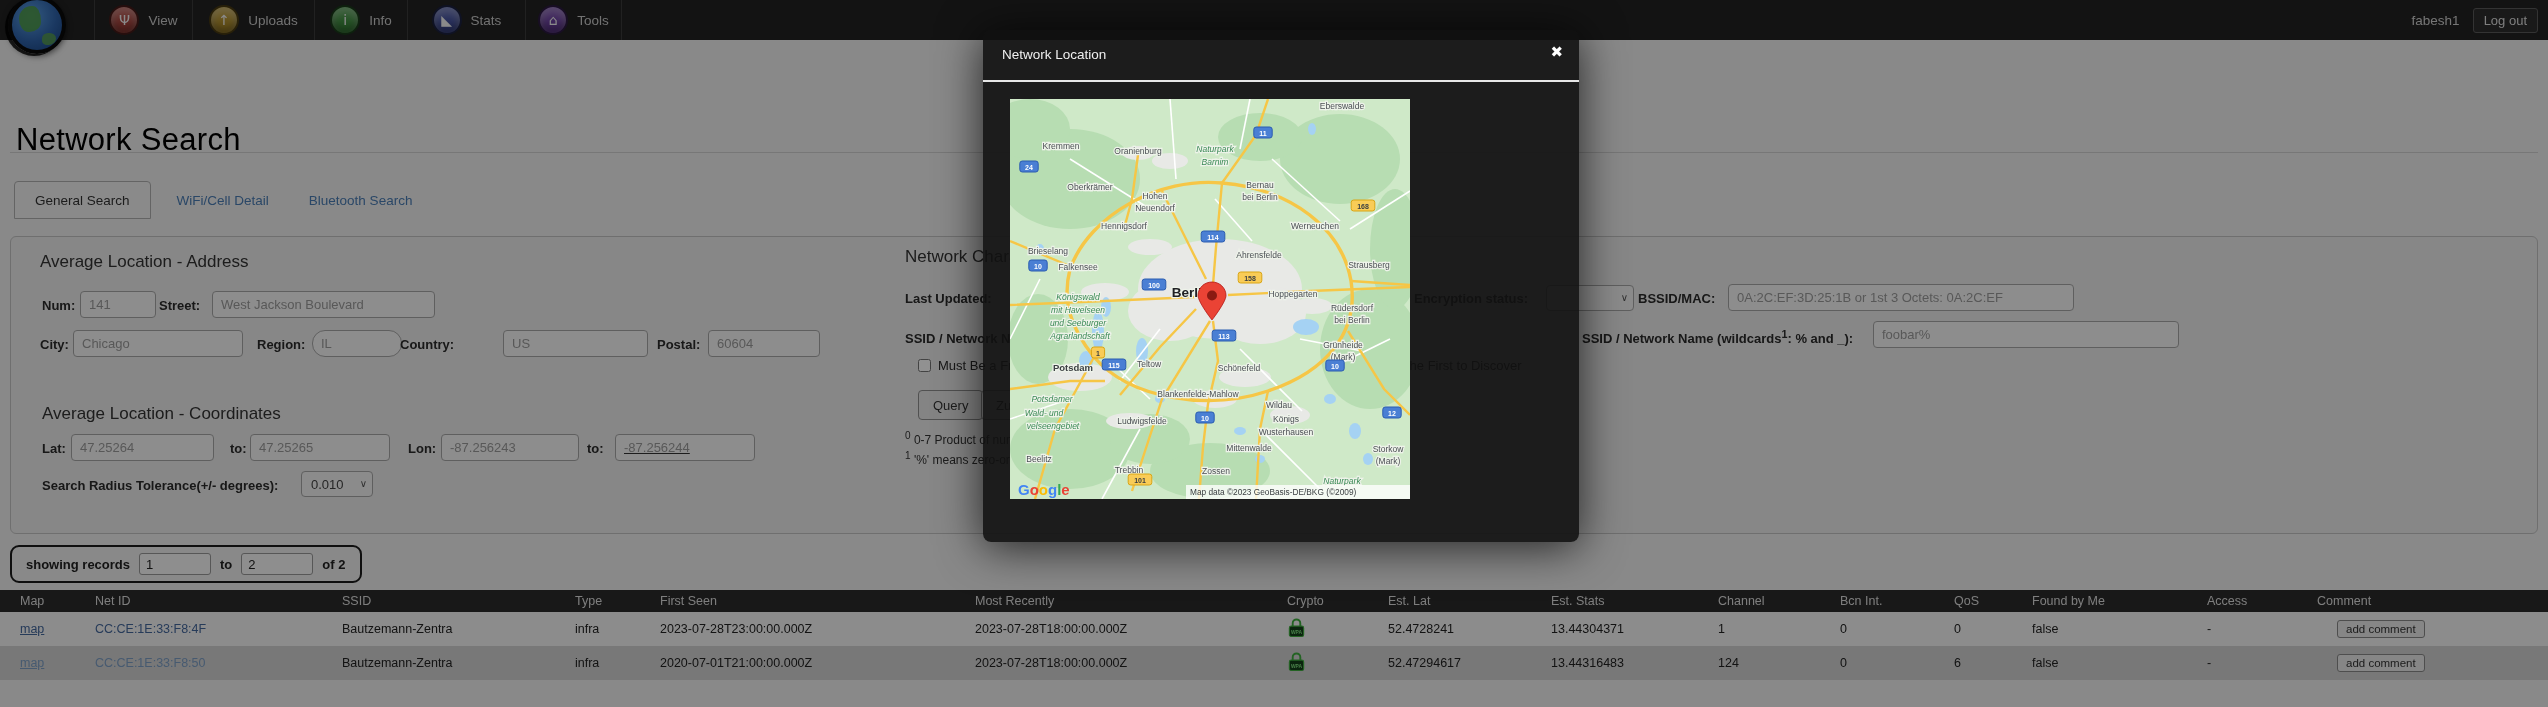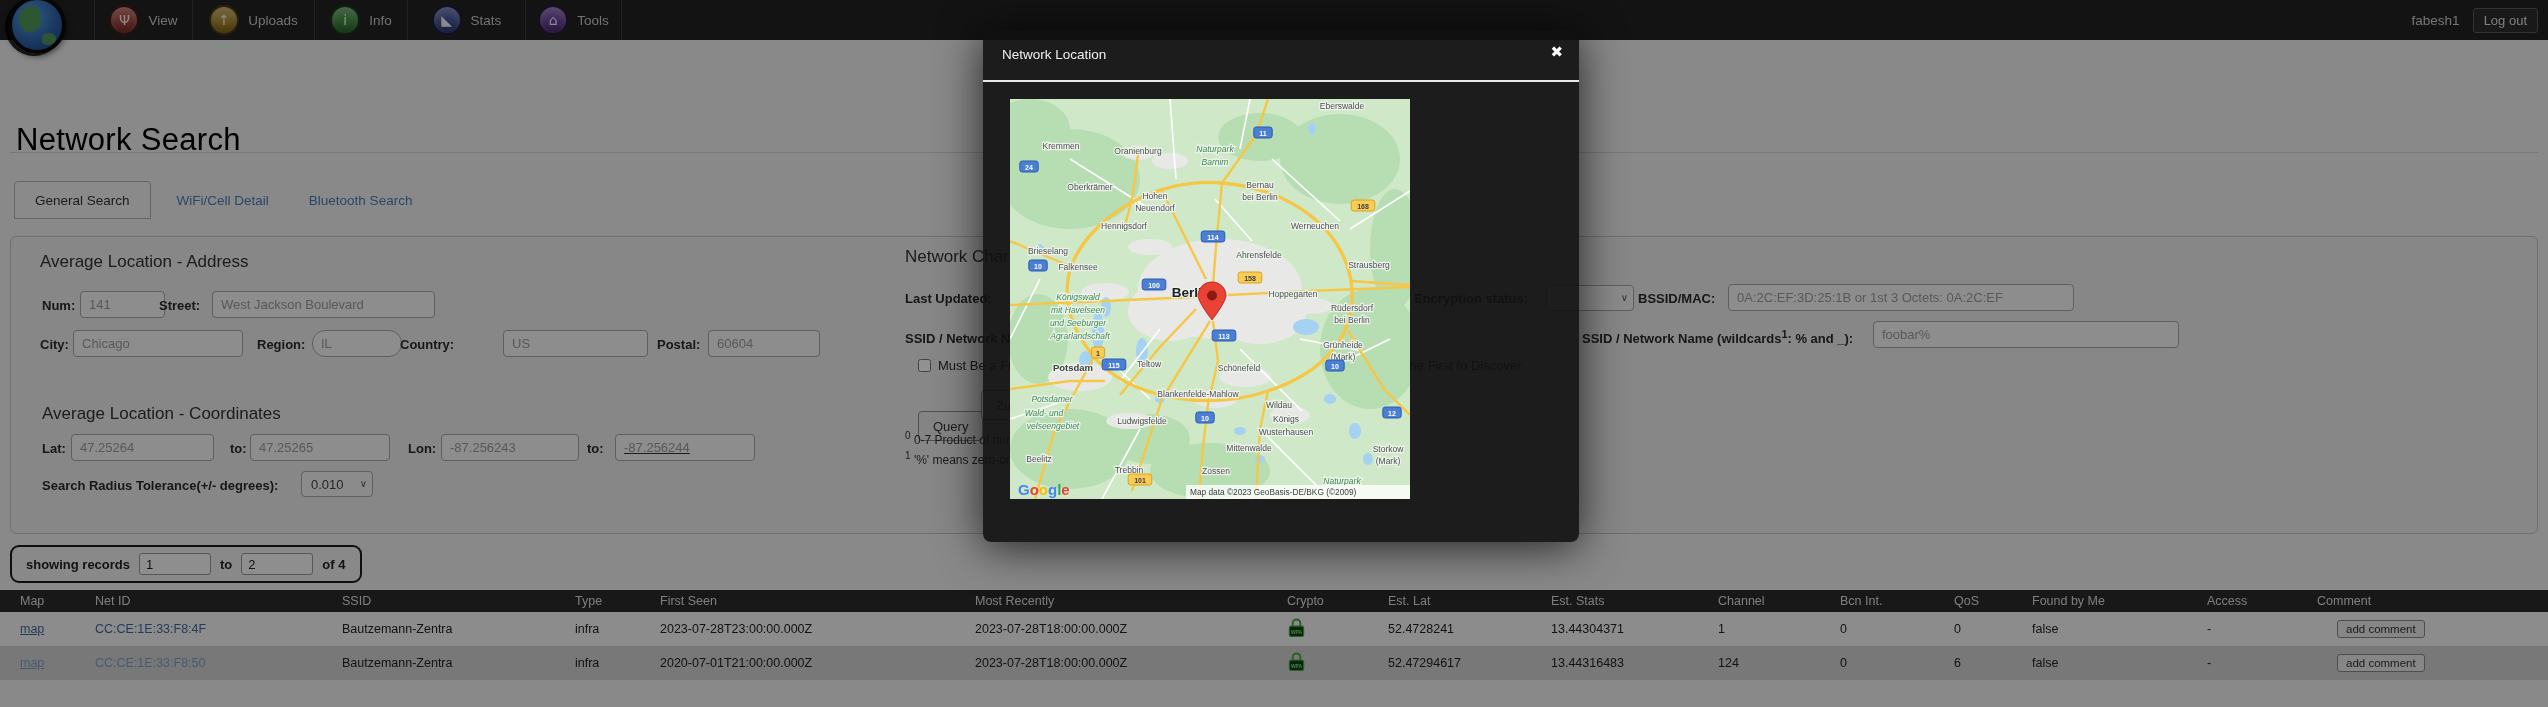--- a/index.html
+++ b/index.html
@@ -120,21 +120,21 @@
 <div class="tabs">
     <div class="tab active">General Search</div>
     <div class="tab">WiFi/Cell Detail</div>
     <div class="tab">Bluetooth Search</div>
   </div>
 
 <div class="panel"></div>
 
 <div class="sec-head abs" style="left:40px;top:252px;">Average Location - Address</div>
 <div class="flabel" style="left:42px;top:298px;">Num:</div>
-<input class="tin" style="left: 80px; top: 291px; width: 85px;" placeholder="141">
+<input class="tin" style="left: 80px; top: 291px; width: 76px;" placeholder="141">
 <div class="flabel" style="left:159px;top:298px;">Street:</div>
 <input class="tin" style="left: 212px; top: 291px; width: 223px;" placeholder="West Jackson Boulevard">
 <div class="flabel" style="left:40px;top:337px;">City:</div>
 <input class="tin" style="left: 73px; top: 330px; width: 170px;" placeholder="Chicago">
 <div class="flabel" style="left:257px;top:337px;">Region:</div>
 <input class="tin" style="left: 312px; top: 330px; width: 90px; border-radius: 13px;" placeholder="IL">
 <div class="flabel" style="left:400px;top:337px;">Country:</div>
 <input class="tin" style="left: 503px; top: 330px; width: 145px;" placeholder="US">
 <div class="flabel" style="left:657px;top:337px;">Postal:</div>
 <input class="tin" style="left: 708px; top: 330px; width: 112px;" placeholder="60604">
@@ -164,32 +164,32 @@
 <input class="tin" style="left: 1728px; top: 284px; width: 346px;" placeholder="0A:2C:EF:3D:25:1B or 1st 3 Octets: 0A:2C:EF">
 
 <div class="flabel" style="left:905px;top:328px;"><span>SSID / Network Name (wildcards</span><sup>1</sup><span>: % and _):</span></div>
 <div class="flabel" style="left:1582px;top:328px;"><span>SSID / Network Name (wildcards</span><sup>1</sup><span>: % and _):</span></div>
 <input class="tin" style="left: 1873px; top: 321px; width: 306px;" placeholder="foobar%">
 
 <input type="checkbox" class="cbx" style="left: 918px; top: 359px;">
 <div class="plain" style="left:938px;top:358px;">Must Be a FreeNet</div>
 <div class="plain" style="left:1372px;top:358px;">I was the First to Discover</div>
 
-<button class="btn" style="left:918px;top:390px;margin-top:21px;">Query</button>
+<button class="btn" style="left:918px;top:390px;">Query</button>
 <button class="btn" style="left:981px;top:390px;">Zurücksetzen</button>
 
 <div class="footnote" style="left:905px;top:430px;"><sup>0</sup> <span>0-7 Product of number of observations and signal strength</span></div>
 <div class="footnote" style="left:905px;top:450px;"><sup>1</sup> <span>'%' means zero-or-more characters, '_' means exactly-one character</span></div>
 
 <div class="records">
   <b>showing records</b>
   <input class="rin" value="1" style="">
   <b>to</b>
   <input class="rin" value="2" style="">
-  <b>of 4</b>
+  <b>of 2</b>
 </div>
 
 <div class="tablewrap">
   <div class="trow thead">
       <div class="tc">Map</div>
       <div class="tc">Net ID</div>
       <div class="tc">SSID</div>
       <div class="tc">Type</div>
       <div class="tc">First Seen</div>
       <div class="tc">Most Recently</div>

